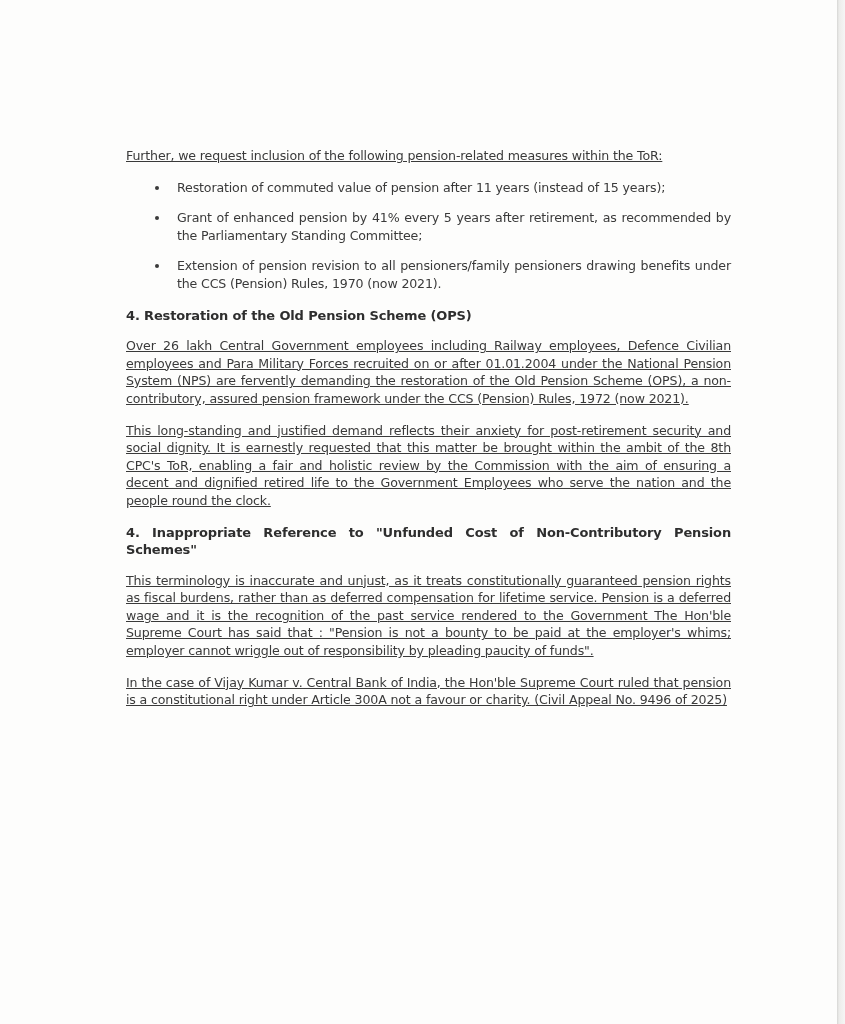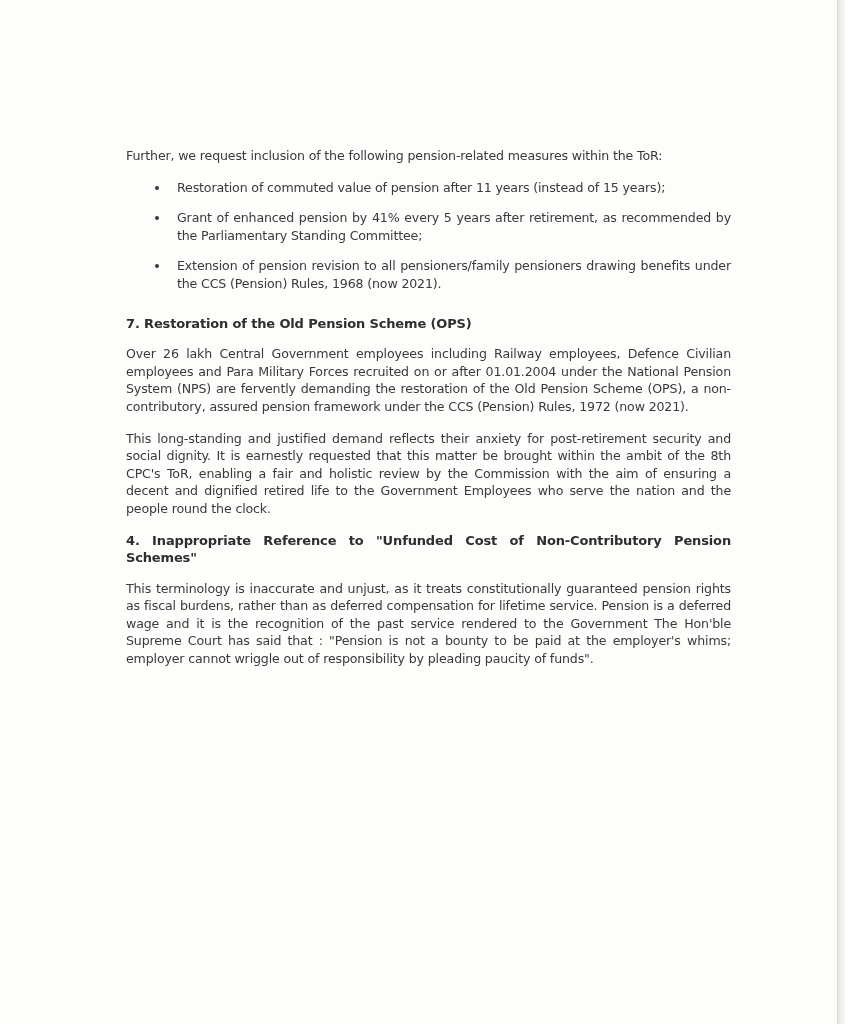--- a/index.html
+++ b/index.html
@@ -12,23 +12,23 @@
     }
     .page-edge {
       position: absolute; top: 0; left: 837px; width: 8px; height: 1024px;
       background: linear-gradient(to right, #d6d6d4 0px, #ececea 2px, #f6f6f5 8px);
     }
     .content {
       position: absolute; left: 126px; top: 147px; width: 605px;
       font-size: 12.6px; line-height: 17.6px;
       letter-spacing: -0.15px;
     }
-    p { margin: 0; text-align: justify; }
+    p { margin: 0; text-align: justify; text-decoration: underline; }
     .intro { margin-bottom: 14px; }
-    ul.bullets { list-style: none; margin: 0 0 22px 0; padding: 0; }
+    ul.bullets { list-style: none; margin: 0 0 14px 0; padding: 0; }
     ul.bullets li {
       position: relative; padding-left: 51px; margin-bottom: 13px;
       text-align: justify;
     }
     ul.bullets li:last-child { margin-bottom: 0; }
     ul.bullets li .dot {
       position: absolute; left: 29px; top: 7px; width: 4px; height: 4px;
       border-radius: 50%; background: #3a3a3a;
     }
     h3 {
@@ -54,23 +54,24 @@
     <li>
       <span class="dot"></span>
       <span>Restoration of commuted value of pension after 11 years (instead of 15 years);</span>
     </li>
     <li>
       <span class="dot"></span>
       <span>Grant of enhanced pension by 41% every 5 years after retirement, as recommended by the Parliamentary Standing Committee;</span>
     </li>
     <li>
       <span class="dot"></span>
-      <span>Extension of pension revision to all pensioners/family pensioners drawing benefits under the CCS (Pension) Rules, 1968 (now 2021).</span>
+      <span>Extension of pension revision to all pensioners/family pensioners drawing benefits under the CCS (Pension) Rules, 1970 (now 2021).</span>
     </li>
   </ul>
 
-  <h3>7. Restoration of the Old Pension Scheme (OPS)</h3>
+  <h3>4. Restoration of the Old Pension Scheme (OPS)</h3>
   <p class="para">Over 26 lakh Central Government employees including Railway employees, Defence Civilian employees and Para Military Forces recruited on or after 01.01.2004 under the National Pension System (NPS) are fervently demanding the restoration of the Old Pension Scheme (OPS), a non-contributory, assured pension framework under the CCS (Pension) Rules, 1972 (now 2021).</p>
   <p class="para">This long-standing and justified demand reflects their anxiety for post-retirement security and social dignity. It is earnestly requested that this matter be brought within the ambit of the 8th CPC's ToR, enabling a fair and holistic review by the Commission with the aim of ensuring a decent and dignified retired life to the Government Employees who serve the nation and the people round the clock.</p>
 
   <h3>4. Inappropriate Reference to "Unfunded Cost of Non-Contributory Pension Schemes"</h3>
   <p class="para">This terminology is inaccurate and unjust, as it treats constitutionally guaranteed pension rights as fiscal burdens, rather than as deferred compensation for lifetime service. Pension is a deferred wage and it is the recognition of the past service rendered to the Government The Hon'ble Supreme Court has said that : "Pension is not a bounty to be paid at the employer's whims; employer cannot wriggle out of responsibility by pleading paucity of funds".</p>
+  <p class="para">In the case of Vijay Kumar v. Central Bank of India, the Hon'ble Supreme Court ruled that pension is a constitutional right under Article 300A not a favour or charity. (Civil Appeal No. 9496 of 2025)</p>
 </div>
 
 </body></html>

